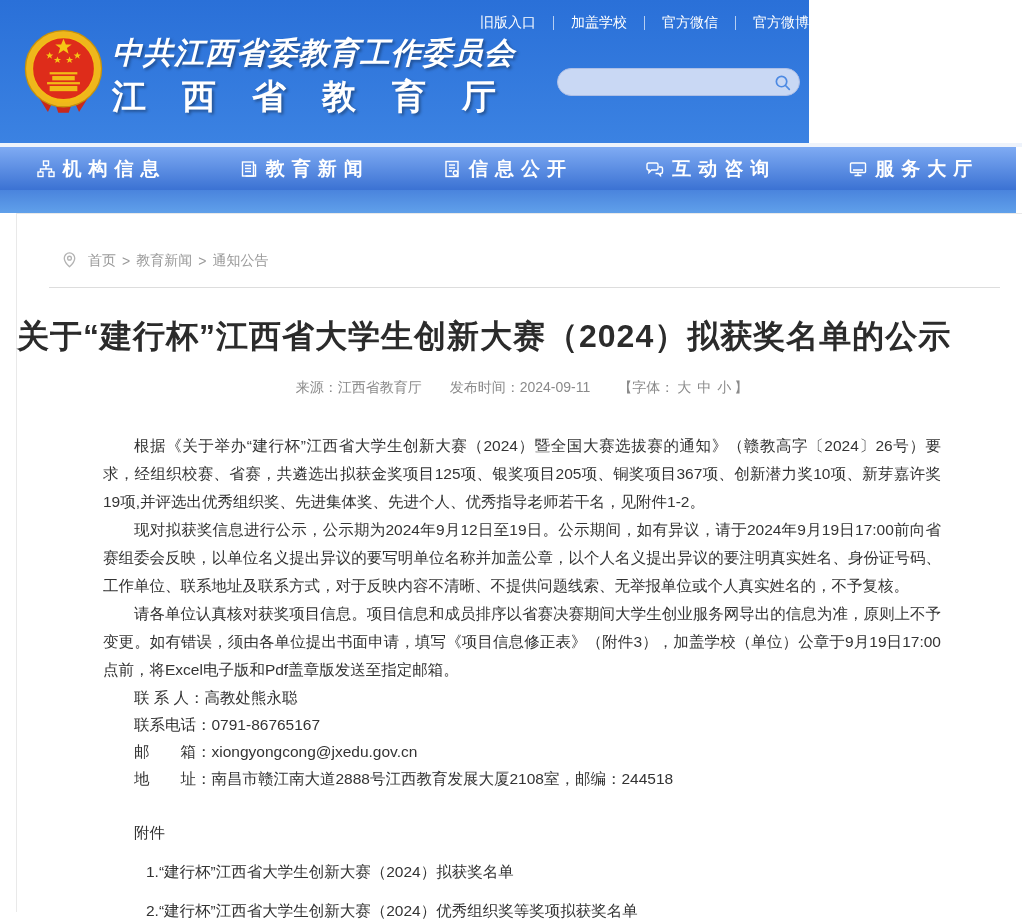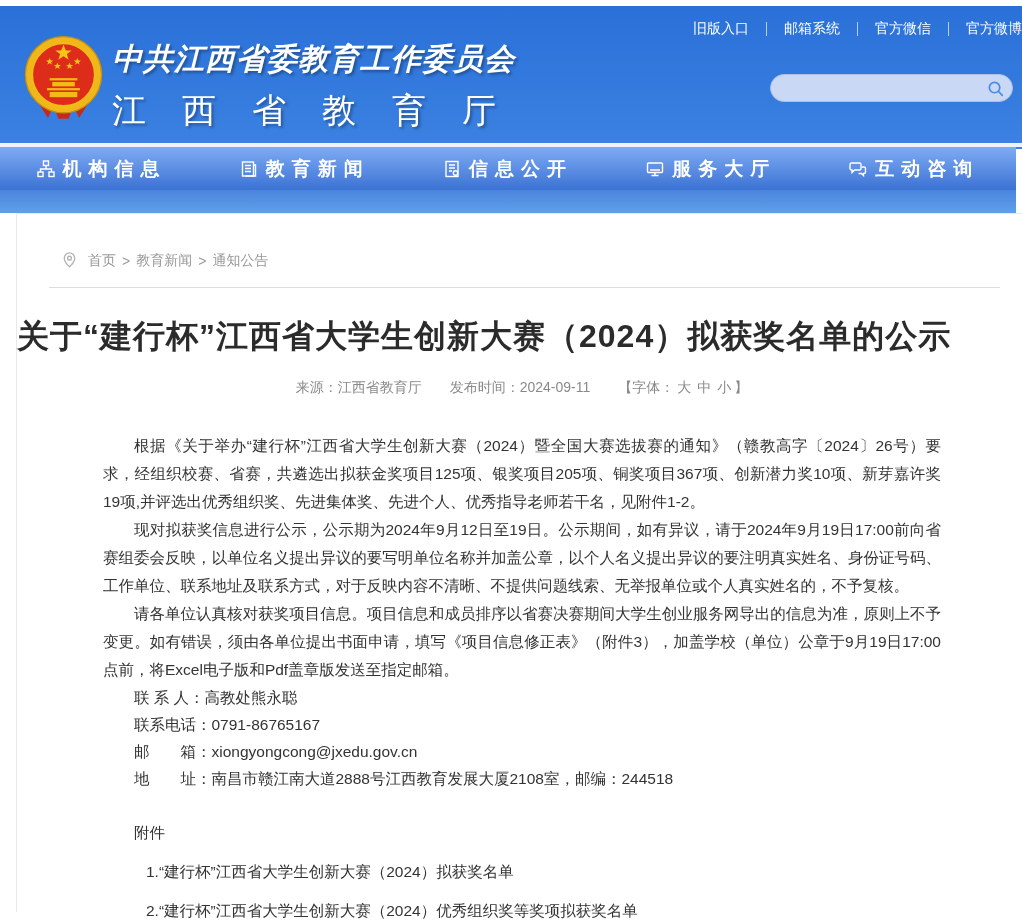--- a/index.html
+++ b/index.html
@@ -1,30 +1,30 @@
 <!DOCTYPE html>
 <html style="--header-blue-top: #2a70d8; --header-blue-bottom: #3b82e2; --nav-top: #7fabf3; --nav-bottom: #3b72d3; --band-top: #4a84dd; --band-bottom: #60a0ea; --search-bg: #c9d8f4; --emblem-red: #de2c1a; --emblem-gold: #f2bb16; --text-gray: #8a8a8a; --divider: #dddddd;"><head>
 <meta charset="utf-8">
 <style>
   * { box-sizing: border-box; margin: 0; padding: 0; }
   html, body { width: 1022px; height: 924px; overflow: hidden; background: #fff;
     font-family: "Liberation Sans", sans-serif; }
   .page { position: relative; width: 1022px; height: 924px; }
 
   
-  .header { position: absolute; top: 6px; left: 0; width: 1022px; height: 143px;
+  .header { position: absolute; top: 0; left: 0; width: 809px; height: 143px;
     background: linear-gradient(180deg, var(--header-blue-top, #2a70d8), var(--header-blue-bottom, #3b82e2)); }
   .topbar { position: absolute; top: 14px; right: 0; display: flex; align-items: center; }
   .topbar a { color: #fff; font-size: 14px; text-decoration: none; white-space: nowrap; }
   .topbar .sep { width: 1px; height: 14px; background: rgba(255,255,255,.65); margin: 0 17px; }
   .emblem { position: absolute; left: 20px; top: 28px; width: 87px; height: 90px; }
   .org-titles { position: absolute; left: 112px; top: 33px; color: #fff;
     text-shadow: 2px 2px 3px rgba(0,0,0,.35); }
   .org-line1 { font-size: 30px; font-weight: bold; letter-spacing: 1px; font-style: italic; }
-  .org-line2 { font-size: 34px; font-weight: normal; letter-spacing: 36px; margin-top: 8px; }
+  .org-line2 { font-size: 34px; font-weight: bold; letter-spacing: 36px; }
   .search-box { position: absolute; top: 68px; right: 9px; width: 243px; height: 28px;
     background: var(--search-bg, #c9d8f4); border-radius: 14px; border: 1px solid #aebfe6;
     display: flex; align-items: center; }
   .search-box input { flex: 1; height: 100%; border: none; outline: none; background: transparent;
     padding: 0 8px 0 14px; font-size: 13px; color: #335; }
   .search-btn { width: 28px; height: 28px; border: none; background: transparent; cursor: pointer;
     display: flex; align-items: center; justify-content: center; padding-right: 6px; }
 
   
   .header-sep { position: absolute; top: 143px; left: 0; width: 1022px; height: 4px; background: #eef3fb; }
@@ -63,21 +63,21 @@
 </head>
 <body>
 
 <div class="page">
 
   <div class="header">
 
     <div class="topbar">
       <a>旧版入口</a>
       <span class="sep"></span>
-      <a>邮箱系统</a>
+      <a>加盖学校</a>
       <span class="sep"></span>
       <a>官方微信</a>
       <span class="sep"></span>
       <a>官方微博</a>
     </div>
 
     <svg class="emblem" viewBox="0 0 100 104">
       <defs>
         <polygon id="st" points="0,-10 2.9,-3.1 10,-3.1 4.2,1.2 6.2,8.1 0,3.9 -6.2,8.1 -4.2,1.2 -10,-3.1 -2.9,-3.1" fill="#f6c514"></polygon>
       </defs>
@@ -148,34 +148,34 @@
           <rect x="3" y="1.5" width="12" height="15"></rect>
             <path d="M6 5 h6 M6 8 h6 M6 11 h3"></path>
           <circle cx="12.5" cy="13" r="2.2"></circle>
         </svg>
       </span>
       <span>信息公开</span>
     </div>
     <div class="nav-item">
       <span class="nicon">
         <svg width="18" height="18" viewBox="0 0 18 18" fill="none" stroke="#fff" stroke-width="1.4">
+          <path d="M2 3 h8 a1.5 1.5 0 0 1 1.5 1.5 v4 a1.5 1.5 0 0 1 -1.5 1.5 h-5 l-2.5 2.5 v-2.5 h-0.5 a1.5 1.5 0 0 1 -1.5 -1.5 v-4 A1.5 1.5 0 0 1 2 3 z" transform="translate(0.5,0)"></path>
+          <path d="M13 7 h2 a1.5 1.5 0 0 1 1.5 1.5 v3.5 a1.5 1.5 0 0 1 -1.5 1.5 h-0.5 v2 l-2 -2 h-3"></path>
+        </svg>
+      </span>
+      <span>互动咨询</span>
+    </div>
+    <div class="nav-item">
+      <span class="nicon">
+        <svg width="18" height="18" viewBox="0 0 18 18" fill="none" stroke="#fff" stroke-width="1.4">
           <rect x="1.5" y="3" width="15" height="9.5" rx="1"></rect>
             <path d="M9 12.5 v2.5 M5.5 15.5 h7 M4 10 h10"></path>
         </svg>
       </span>
       <span>服务大厅</span>
-    </div>
-    <div class="nav-item">
-      <span class="nicon">
-        <svg width="18" height="18" viewBox="0 0 18 18" fill="none" stroke="#fff" stroke-width="1.4">
-          <path d="M2 3 h8 a1.5 1.5 0 0 1 1.5 1.5 v4 a1.5 1.5 0 0 1 -1.5 1.5 h-5 l-2.5 2.5 v-2.5 h-0.5 a1.5 1.5 0 0 1 -1.5 -1.5 v-4 A1.5 1.5 0 0 1 2 3 z" transform="translate(0.5,0)"></path>
-          <path d="M13 7 h2 a1.5 1.5 0 0 1 1.5 1.5 v3.5 a1.5 1.5 0 0 1 -1.5 1.5 h-0.5 v2 l-2 -2 h-3"></path>
-        </svg>
-      </span>
-      <span>互动咨询</span>
     </div>
   </div>
 
   <div class="band"></div>
 
   <div class="content">
 
     <div class="breadcrumb">
       <span class="picon">
         <svg width="19" height="19" viewBox="0 0 20 20" fill="none" stroke="#b3b3b3" stroke-width="1.4">

